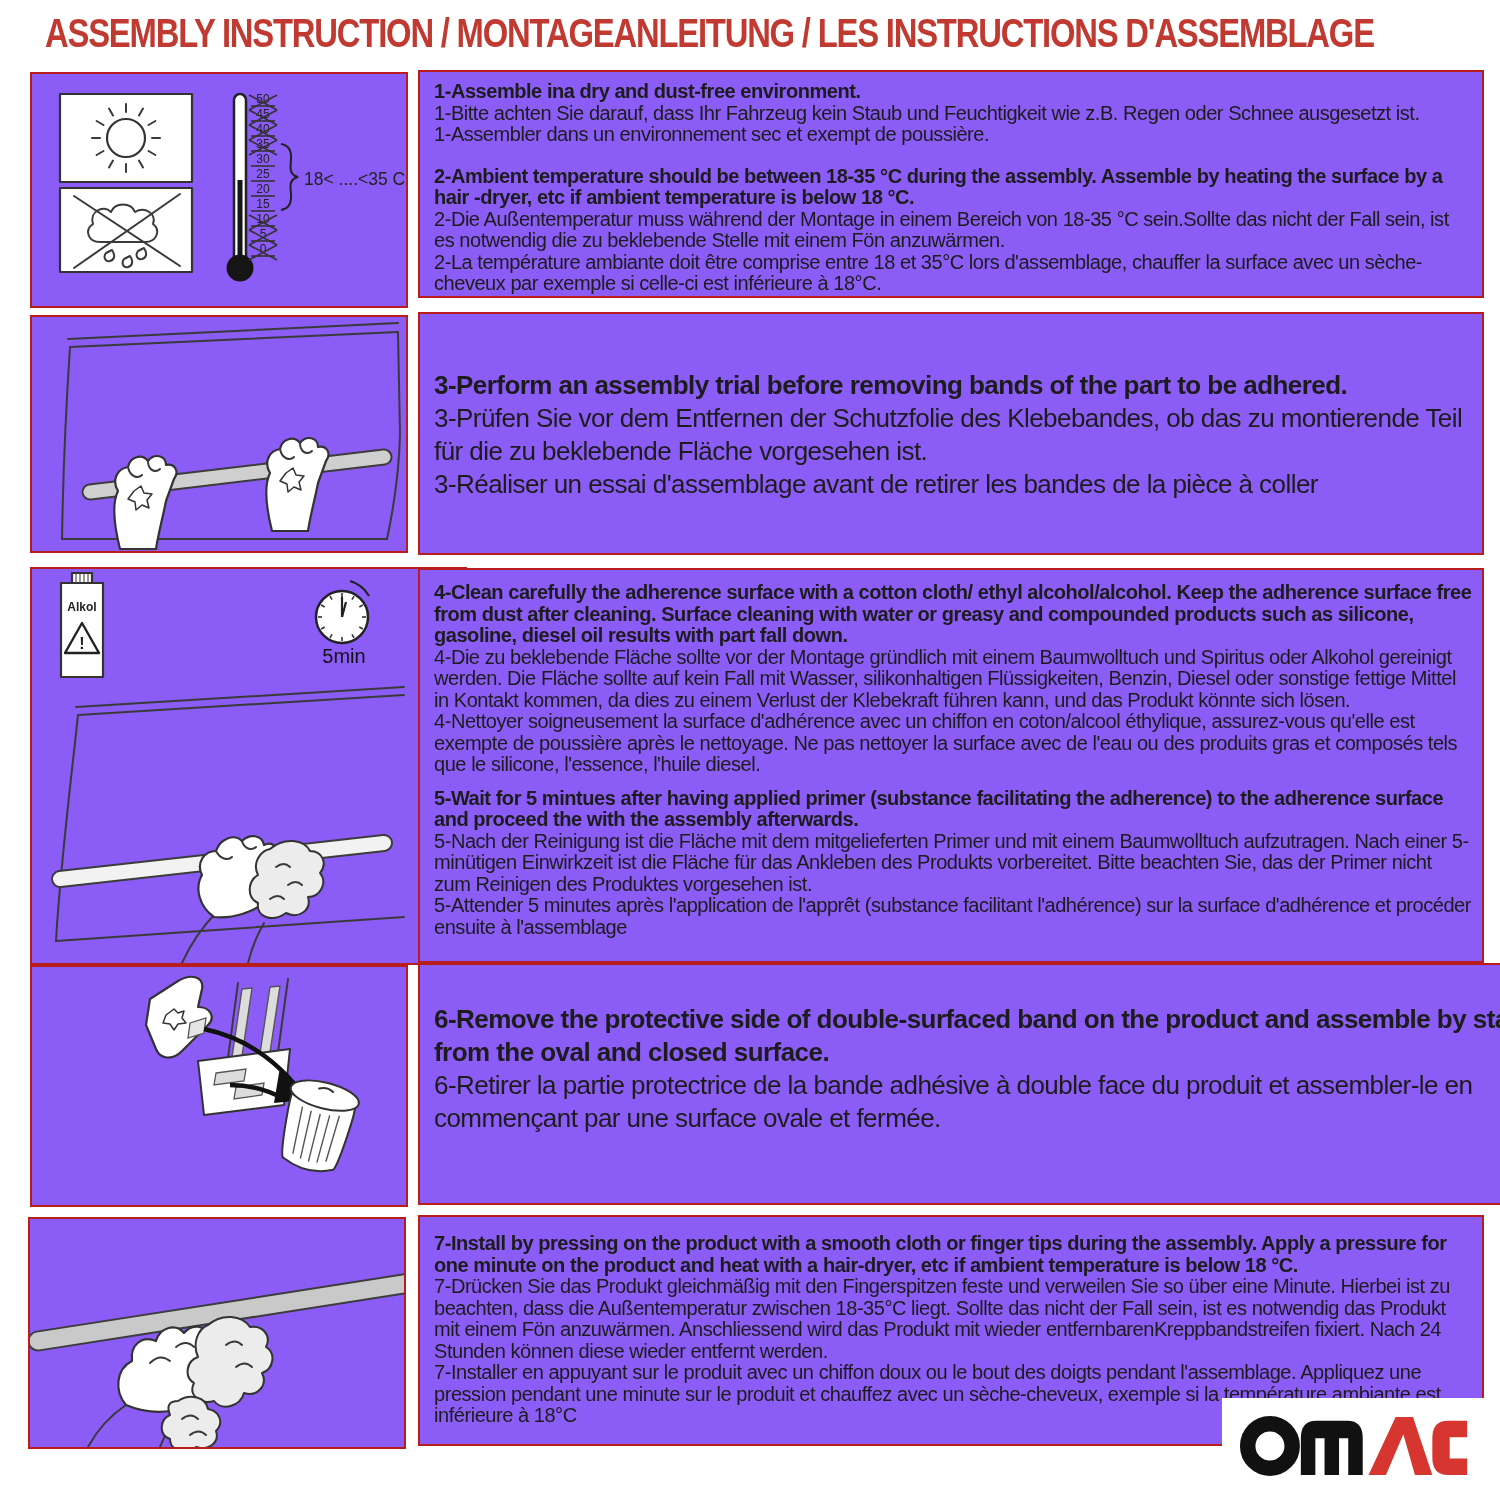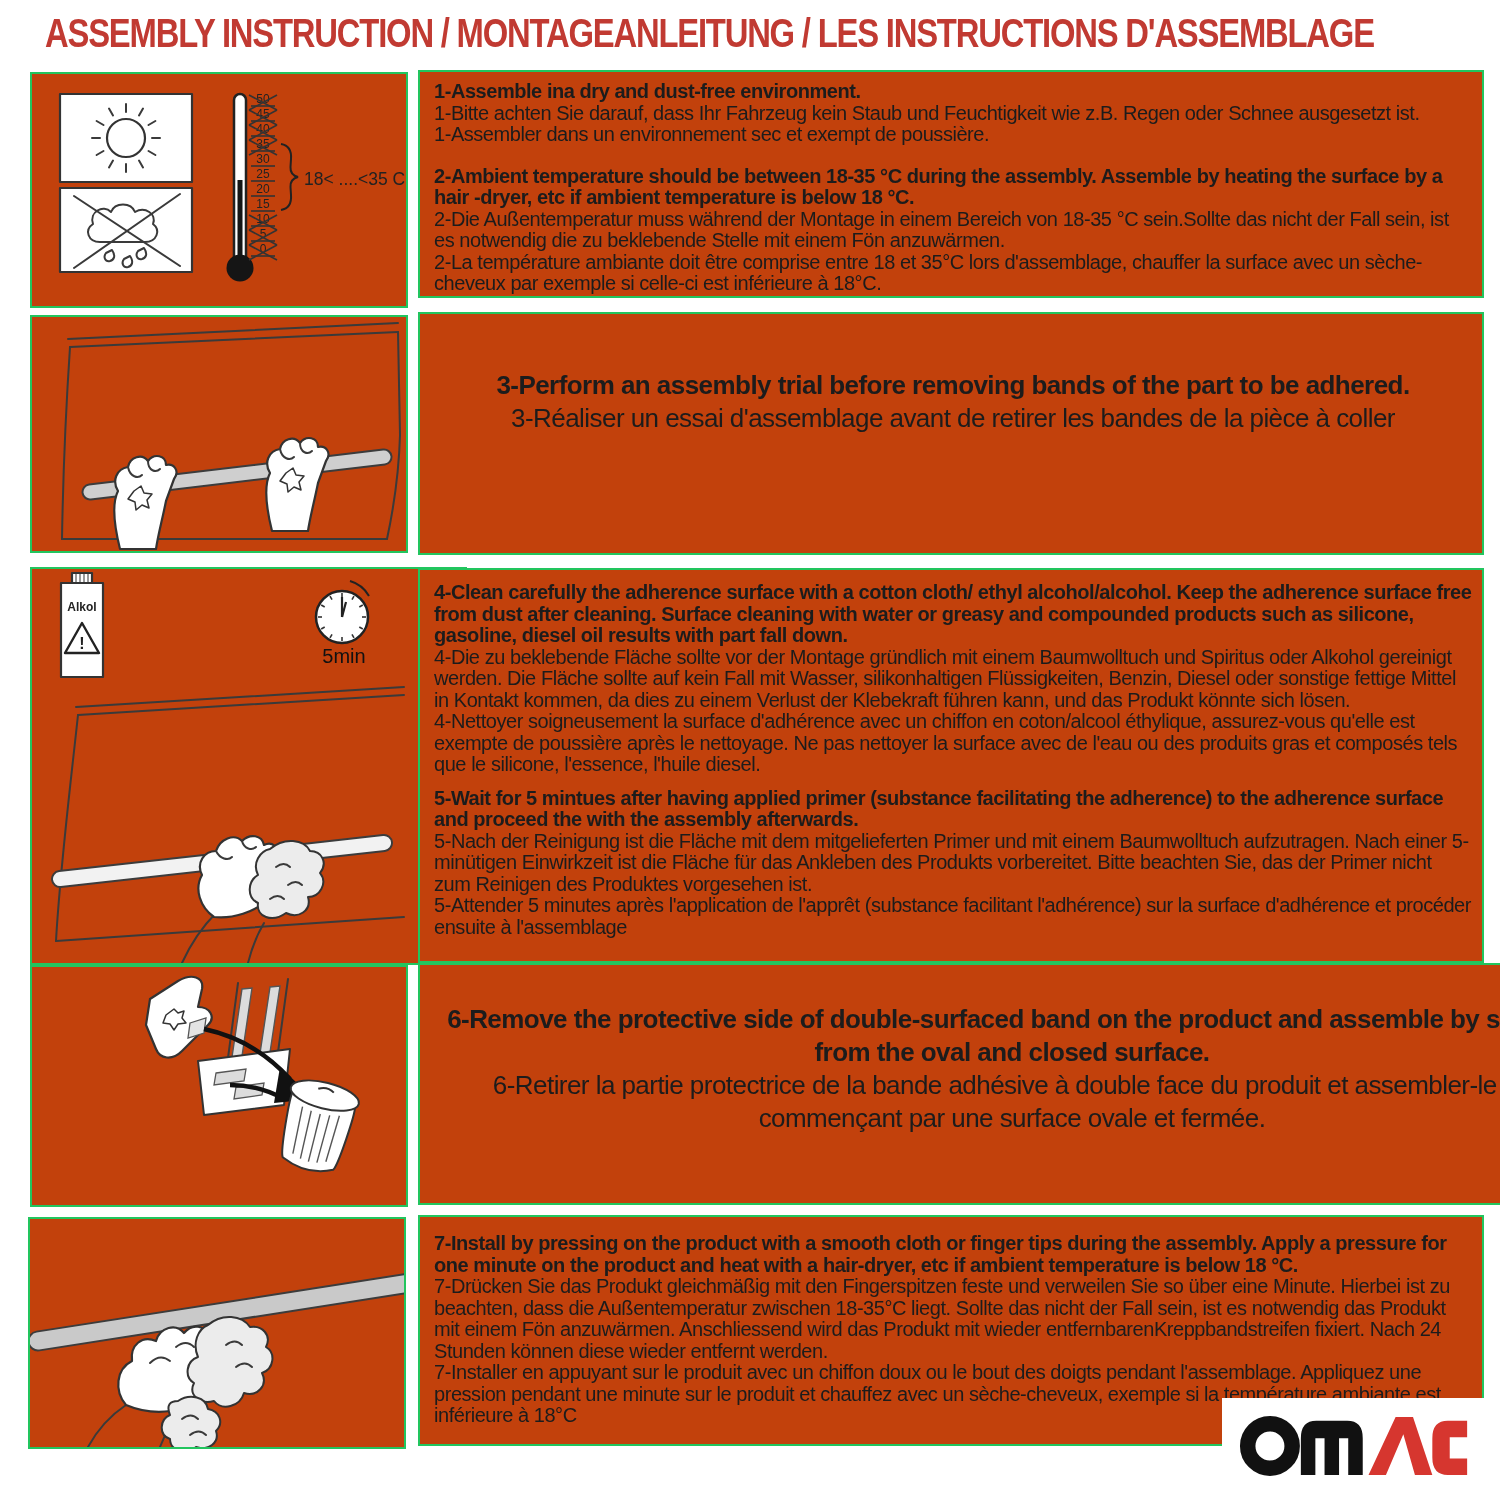--- a/index.html
+++ b/index.html
@@ -7,27 +7,27 @@
     width:1500px;height:1500px;position:relative;background:#ffffff;
     font-family:"Liberation Sans", sans-serif;color:#1c1c1c;overflow:hidden;
   }
   .title{
     position:absolute;left:45px;top:10px;margin:0;
     font-size:41px;font-weight:bold;color:#c13a32;
     letter-spacing:-1.5px;white-space:nowrap;
     transform:scaleX(0.80);transform-origin:0 50%;
   }
   .box{
-    position:absolute;border:2px solid #22c55e;background:#c2410c;
+    position:absolute;border:2px solid #b91c1c;background:#8b5cf6;
     box-sizing:border-box;overflow:hidden;
   }
   .text{padding:9px 10px 0 14px;}
   .text p{margin:0;}
   .sm p{font-size:20px;line-height:21.5px;letter-spacing:-0.45px;}
-  .lg p{font-size:26px;line-height:33px;letter-spacing:-0.55px;text-align:center;}
+  .lg p{font-size:26px;line-height:33px;letter-spacing:-0.55px;}
   .b{font-weight:bold;}
   .gap20{height:20px;} .gap12{height:12px;}
   .pt55{padding-top:55px;} .pt38{padding-top:38px;} .pt18{padding-top:16px;} .pt12{padding-top:12px;}
   svg{display:block;}
   .ln{fill:none;stroke:#3a3a3a;stroke-width:2;stroke-linecap:round;stroke-linejoin:round;}
   .lnf{fill:#ffffff;stroke:#333;stroke-width:2.2;stroke-linecap:round;stroke-linejoin:round;}
   .logo{
     position:absolute;left:1222px;top:1398px;width:266px;height:92px;
     background:#fff;display:flex;align-items:center;justify-content:center;
   }
@@ -151,20 +151,21 @@
         <line x1="58" y1="175" x2="352" y2="140" stroke="#3c3c3c" stroke-width="17" stroke-linecap="round"></line>
         <line x1="58" y1="175" x2="352" y2="140" stroke="#cfcfcf" stroke-width="13" stroke-linecap="round"></line>
       </g>
       <use href="#grab-hand" x="88" y="146"></use>
       <use href="#grab-hand" x="240" y="128"></use>
     </svg>
   </div>
 
   <div class="box text lg pt55" style="left:418px;top:312px;width:1066px;height:243px;">
     <p class="b">3-Perform an assembly trial before removing bands of the part to be adhered.</p>
+    <p>3-Prüfen Sie vor dem Entfernen der Schutzfolie des Klebebandes, ob das zu montierende Teil für die zu beklebende Fläche vorgesehen ist.</p>
     <p>3-Réaliser un essai d'assemblage avant de retirer les bandes de la pièce à coller</p>
   </div>
 
   <div class="box" style="left:30px;top:560px;width:437px;height:398px;margin-top:7px;">
     <svg width="374" height="394" viewBox="0 0 374 394">
       <g>
         <rect x="40" y="4" width="20" height="11" class="lnf" stroke-width="1.8"></rect>
         <g stroke="#555" stroke-width="1.2">
           <line x1="44" y1="5" x2="44" y2="14"></line>
             <line x1="48" y1="5" x2="48" y2="14"></line>

